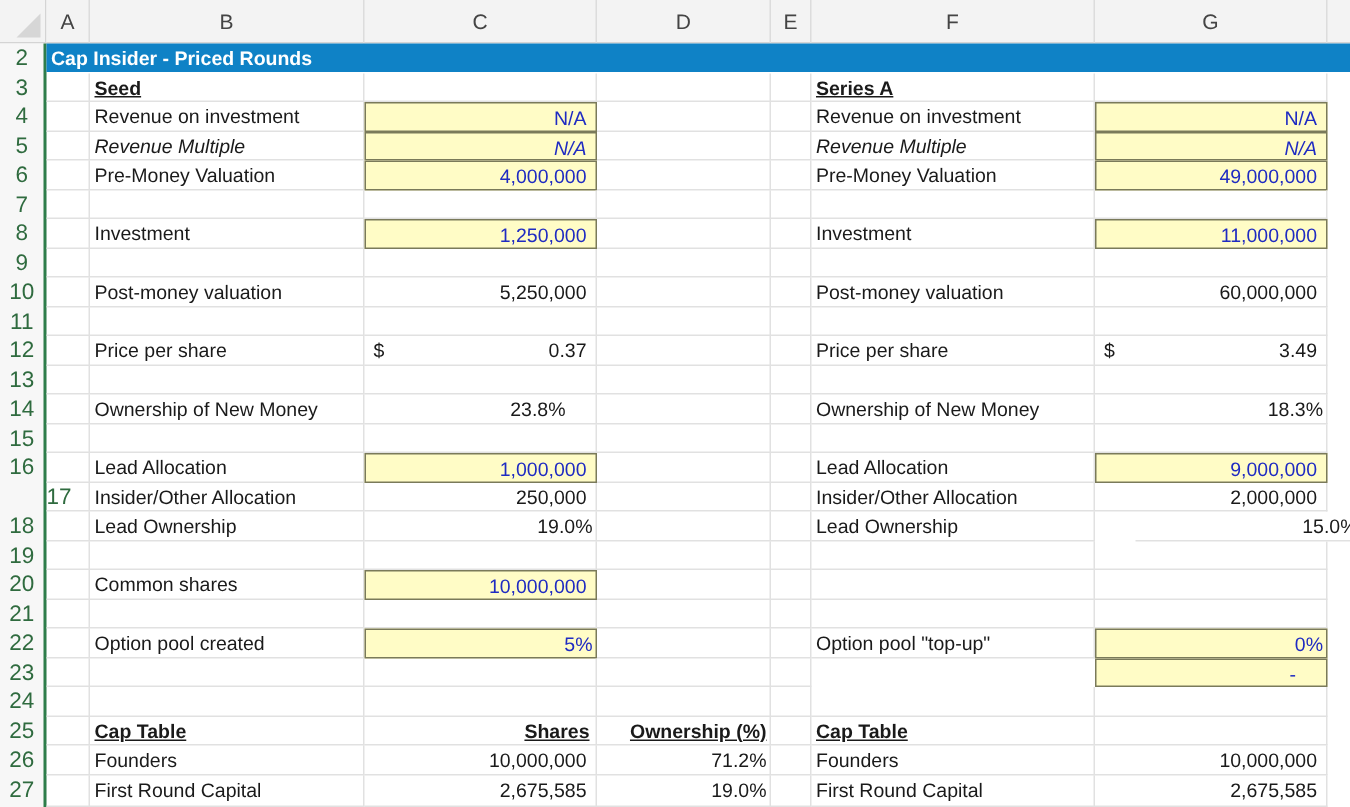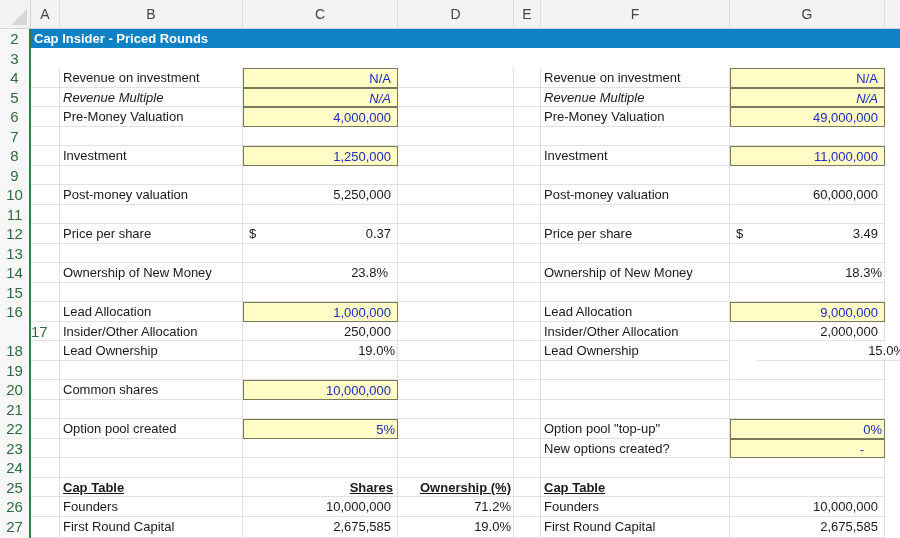--- a/index.html
+++ b/index.html
@@ -61,20 +61,29 @@
     <div style="height:19.5px;line-height:19.5px;">22</div>
     <div style="height:19.5px;line-height:19.5px;">23</div>
     <div style="height:19.5px;line-height:19.5px;">24</div>
     <div style="height:19.5px;line-height:19.5px;">25</div>
     <div style="height:19.5px;line-height:19.5px;">26</div>
     <div style="height:19.5px;line-height:19.5px;">27</div>
   </div>
 
   <div class="banner">Cap Insider - Priced Rounds</div>
 
+  <div class="row" style="top:48.5px;height:19.5px;">
+    <div class="cell" style="left:0;width:29px;"></div>
+    <div class="cell u" style="left:29px;width:183px;">Seed</div>
+    <div class="cell" style="left:212px;width:155px;"></div>
+    <div class="cell" style="left:367px;width:116px;"></div>
+    <div class="cell" style="left:483px;width:27px;"></div>
+    <div class="cell u" style="left:510px;width:189px;">Series A</div>
+    <div class="cell" style="left:699px;width:155px;"></div>
+  </div>
 
   <div class="row" style="top:68px;height:19.5px;">
     <div class="cell" style="left:0;width:29px;"></div>
     <div class="cell" style="left:29px;width:183px;">Revenue on investment</div>
     <div class="cell r input" style="left:212px;width:155px;">N/A</div>
     <div class="cell" style="left:367px;width:116px;"></div>
     <div class="cell" style="left:483px;width:27px;"></div>
     <div class="cell" style="left:510px;width:189px;">Revenue on investment</div>
     <div class="cell r input" style="left:699px;width:155px;">N/A</div>
   </div>
@@ -171,21 +180,21 @@
     <div class="cell" style="left:212px;width:155px;"></div>
     <div class="cell" style="left:367px;width:116px;"></div>
     <div class="cell" style="left:483px;width:27px;"></div>
     <div class="cell" style="left:510px;width:189px;"></div>
     <div class="cell" style="left:699px;width:155px;"></div>
   </div>
 
   <div class="row" style="top:263px;height:19.5px;">
     <div class="cell" style="left:0;width:29px;"></div>
     <div class="cell" style="left:29px;width:183px;">Ownership of New Money</div>
-    <div class="cell r" style="left:212px;width:155px;padding-right:9px;">23.8%</div>
+    <div class="cell r" style="left:212px;width:155px;padding-right:20px;">23.8%</div>
     <div class="cell" style="left:367px;width:116px;"></div>
     <div class="cell" style="left:483px;width:27px;"></div>
     <div class="cell" style="left:510px;width:189px;">Ownership of New Money</div>
     <div class="cell r" style="left:699px;width:155px;padding-right:2px;">18.3%</div>
   </div>
 
   <div class="row" style="top:282.5px;height:19.5px;">
     <div class="cell" style="left:0;width:29px;"></div>
     <div class="cell" style="left:29px;width:183px;"></div>
     <div class="cell" style="left:212px;width:155px;"></div>
@@ -264,21 +273,20 @@
     <div class="cell" style="left:510px;width:189px;">Option pool "top-up"</div>
     <div class="cell r input" style="left:699px;width:155px;padding-right:2px;">0%</div>
   </div>
 
   <div class="row" style="top:438.5px;height:19.5px;">
     <div class="cell" style="left:0;width:29px;"></div>
     <div class="cell" style="left:29px;width:183px;"></div>
     <div class="cell" style="left:212px;width:155px;"></div>
     <div class="cell" style="left:367px;width:116px;"></div>
     <div class="cell" style="left:483px;width:27px;"></div>
-    <div class="cell" style="left:510px;width:189px;">New options created?</div>
     <div class="cell r input" style="left:699px;width:155px;padding-right:20px;">-</div>
   </div>
 
   <div class="row" style="top:458px;height:19.5px;">
     <div class="cell" style="left:0;width:29px;"></div>
     <div class="cell" style="left:29px;width:183px;"></div>
     <div class="cell" style="left:212px;width:155px;"></div>
     <div class="cell" style="left:367px;width:116px;"></div>
     <div class="cell" style="left:483px;width:27px;"></div>
     <div class="cell" style="left:510px;width:189px;"></div>

